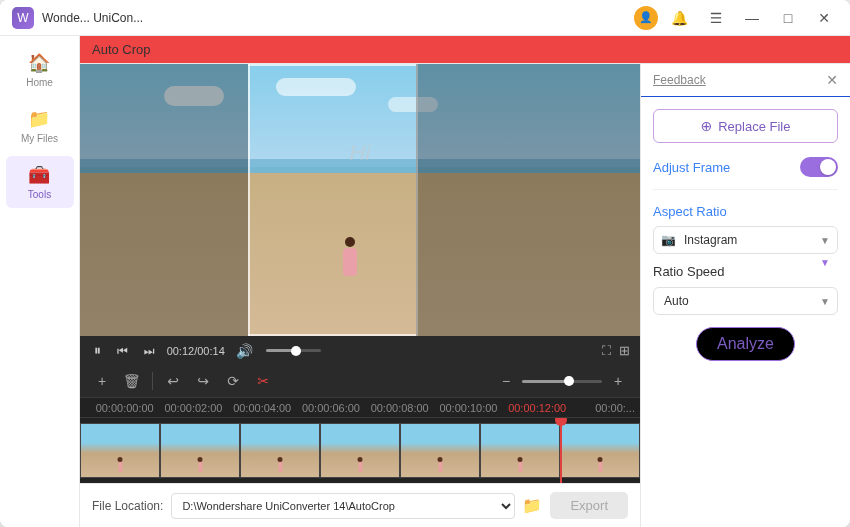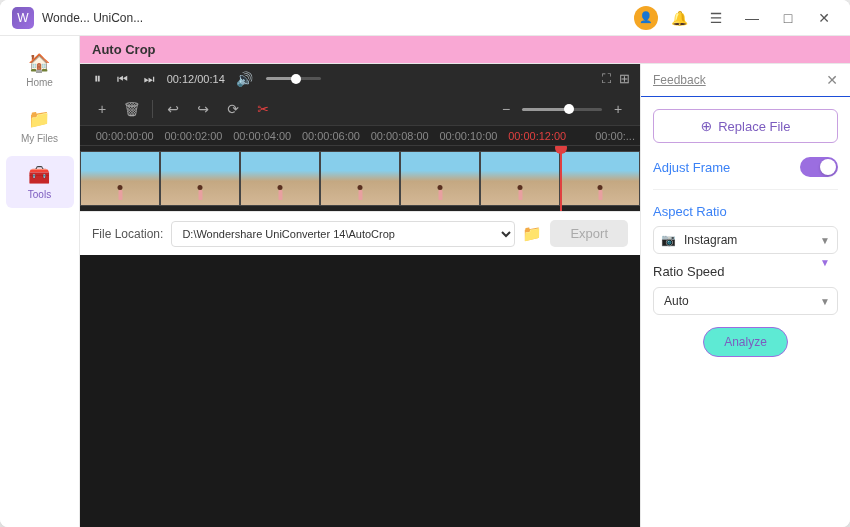--- a/index.html
+++ b/index.html
@@ -120,25 +120,25 @@
       flex: 1;
       display: flex;
       flex-direction: column;
       overflow: hidden;
       background: #f5f5f5;
       position: relative;
     }
 
     
     .panel-header {
-      background: #f9a8d4;
+      background: #ef4444;
       padding: 6px 12px;
       border-bottom: 1px solid #e8e8e8;
       font-size: 13px;
-      font-weight: 700;
+      font-weight: 400;
       color: #333;
       flex-shrink: 0;
     }
 
     
     .editor-area {
       display: flex;
       flex: 1;
       overflow: hidden;
     }
@@ -585,23 +585,23 @@
       background: #fff;
       appearance: none;
       cursor: pointer;
     }
 
     
     .analyze-btn {
       padding: 7px 20px;
       border: 1.5px solid #9b6ee0;
       border-radius: 20px;
-      background: #5eead4;
+      background: #000000;
       color: #7c5cbf;
-      font-size: 12px;
+      font-size: 16px;
       cursor: pointer;
       display: block;
       margin: 0 auto;
     }
   </style>
 </head>
 <body>
 
 <div class="window">
 
@@ -642,20 +642,52 @@
     <div class="content-area">
 
       <div class="panel-header">
         <span>Auto Crop</span>
       </div>
 
       <div class="editor-area">
 
         <div class="video-section">
 
+          <div class="video-player">
+            <div class="video-canvas">
+
+              <div style="position:absolute;top:0;left:0;right:0;height:38%;background:linear-gradient(to bottom,#87CEEB,#b0d8f0);"></div>
+
+              <div style="position:absolute;top:35%;left:0;right:0;height:8%;background:#6ab0d0;opacity:0.7;"></div>
+
+              <div style="position:absolute;top:40%;left:0;right:0;bottom:0;background:linear-gradient(to bottom,#C8B084,#D4BA96);"></div>
+
+              <div style="position:absolute;top:8%;left:15%;width:60px;height:20px;background:rgba(255,255,255,0.7);border-radius:12px;"></div>
+              <div style="position:absolute;top:5%;left:35%;width:80px;height:18px;background:rgba(255,255,255,0.6);border-radius:12px;"></div>
+              <div style="position:absolute;top:12%;left:55%;width:50px;height:15px;background:rgba(255,255,255,0.5);border-radius:10px;"></div>
+
+              <div class="crop-overlay">
+                <div class="crop-vline crop-vline-1"></div>
+                <div class="crop-vline crop-vline-2"></div>
+
+                <div style="position:absolute;top:0;left:30%;right:40%;height:2px;background:rgba(255,255,255,0.7);"></div>
+                <div style="position:absolute;bottom:0;left:30%;right:40%;height:2px;background:rgba(255,255,255,0.7);"></div>
+
+                <div style="position:absolute;top:0;bottom:0;left:0;width:30%;background:rgba(0,0,0,0.3);"></div>
+                <div style="position:absolute;top:0;bottom:0;right:0;width:40%;background:rgba(0,0,0,0.3);"></div>
+              </div>
+
+              <div style="position:absolute;bottom:22%;left:47%;">
+                <div style="width:10px;height:10px;background:#4a2818;border-radius:50%;margin:0 auto 1px;"></div>
+                <div style="width:14px;height:28px;background:#e9a0a8;border-radius:4px;margin:0 auto;"></div>
+              </div>
+
+              <div style="position:absolute;top:28%;left:50%;transform:translateX(-50%);color:rgba(200,200,200,0.5);font-size:22px;font-style:italic;font-weight:300;">Hi</div>
+            </div>
+          </div>
 
           <div class="video-controls">
             <button class="ctrl-btn">⏸</button>
             <button class="ctrl-btn" style="font-size:12px;">⏮</button>
             <button class="ctrl-btn" style="font-size:12px;">⏭</button>
             <span class="time-display">
               <span>00:12</span>/<span>00:14</span>
             </span>
             <span class="ctrl-btn">🔊</span>
             <input type="range" class="mini-slider" value="55" min="0" max="100" style="">

